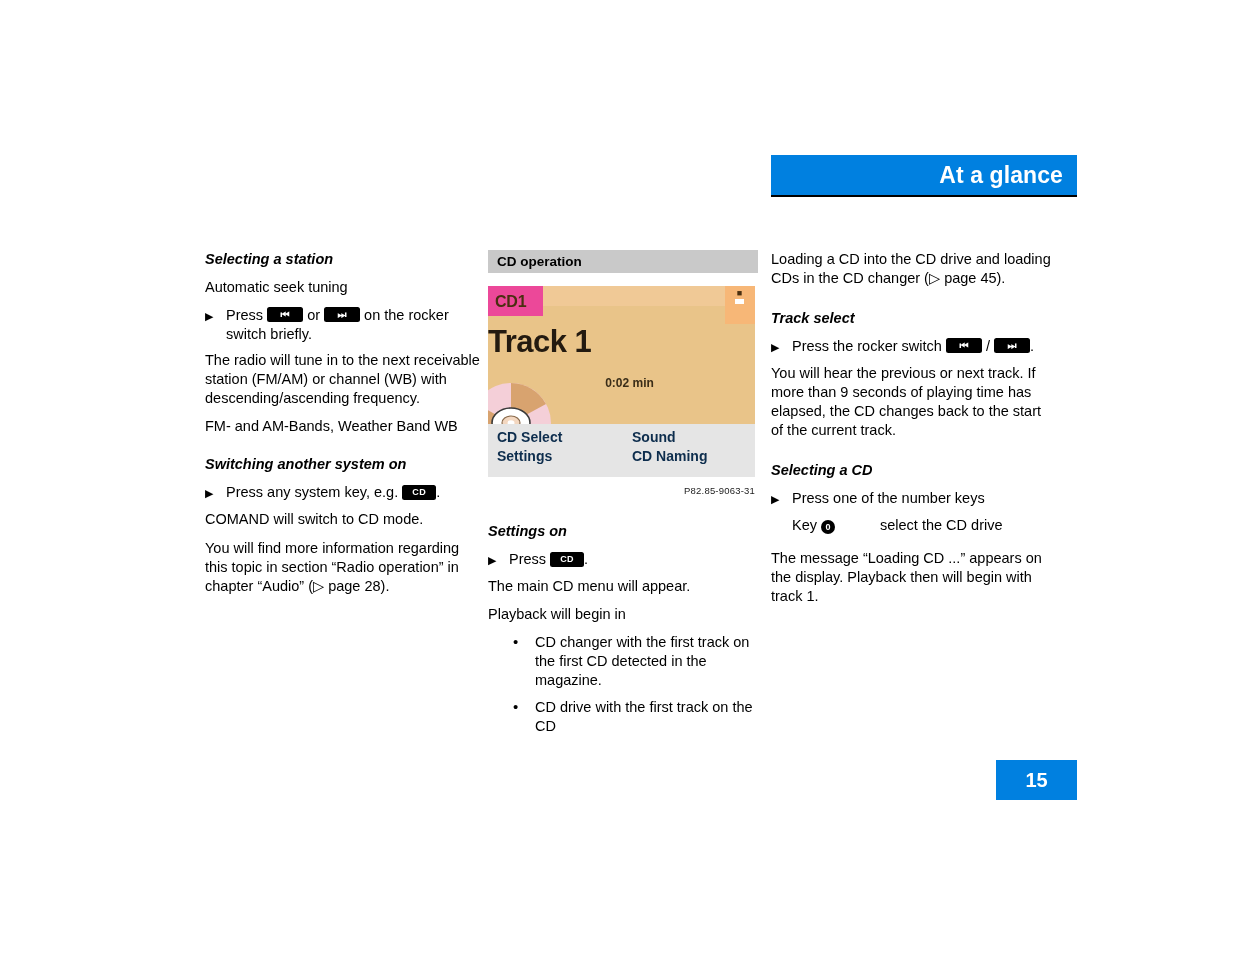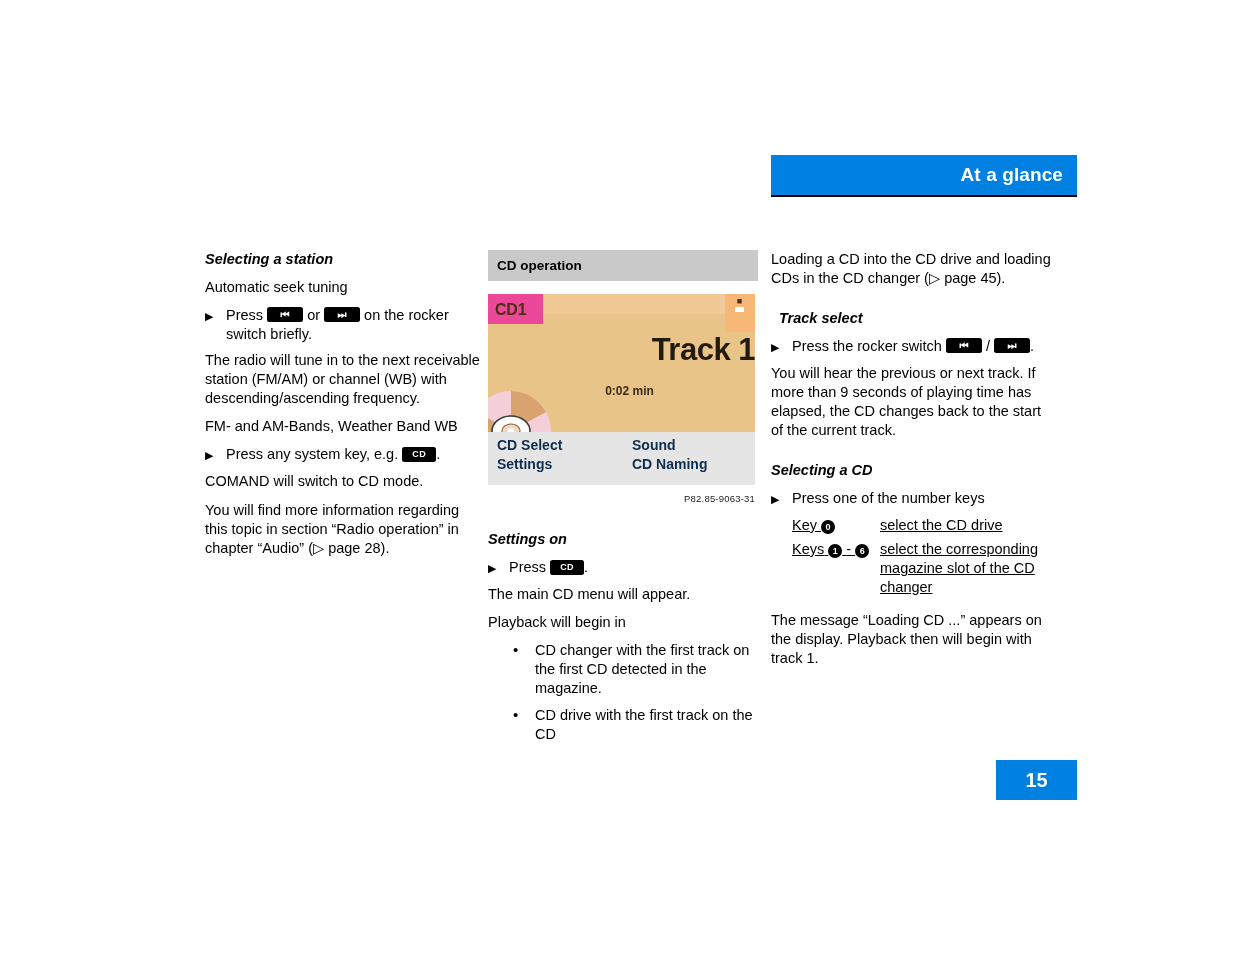--- a/index.html
+++ b/index.html
@@ -27,21 +27,21 @@
     background: #0080e0;
     height: 40px;
     display: flex;
     align-items: center;
     justify-content: flex-end;
     padding-right: 14px;
     box-sizing: border-box;
   }
   #header-title {
     color: #ffffff;
-    font-size: 19px;
+    font-size: 23px;
     font-weight: bold;
     letter-spacing: 0.1px;
   }
   #header-sub-row {
     height: 22px;
     display: flex;
     align-items: center;
     justify-content: flex-end;
     position: relative;
   }
@@ -148,28 +148,28 @@
   }
   ul.bullets li::before {
     content: "\2022";
     position: absolute;
     left: 4px;
     top: -1px;
     font-size: 15px;
   }
 
   
-  .kv-row { display: flex; margin-bottom: 5px; text-decoration: underline; }
+  .kv-row { display: flex; margin-bottom: 5px; }
   .kv-key { flex: 0 0 88px; }
   .kv-val { flex: 1 1 auto; }
 
   
   #cd-operation-bar {
     background: #c9c9c9;
-    height: 31px;
+    height: 23px;
     display: flex;
     align-items: center;
     padding-left: 9px;
     box-sizing: border-box;
     font-size: 13.5px;
     font-weight: bold;
     margin-bottom: 13px;
   }
 
   
@@ -219,21 +219,21 @@
     display: block;
     width: 9px;
     height: 5px;
     background: #ffffff;
     margin-top: 1px;
   }
   #track-title {
     position: absolute;
     left: 0; right: 0;
     top: 46px;
-    text-align: right;
+    text-align: left;
     font-size: 31px;
     font-weight: bold;
     color: #231a10;
     letter-spacing: -0.5px;
   }
   #track-time {
     position: absolute;
     left: 0; right: 0;
     top: 88px;
     text-align: center;
@@ -327,20 +327,21 @@
 
   <div class="step">
     <span class="step-arrow">▶</span>
     <span class="step-body"><span>Press</span>&nbsp;<span class="keycap glyph">⏮</span>&nbsp;<span>or</span>&nbsp;<span class="keycap glyph">⏭</span>&nbsp;<span>on the rocker switch briefly.</span></span>
   </div>
 
   <p class="para indent">The radio will tune in to the next receivable station (FM/AM) or channel (WB) with descending/ascending frequency.</p>
 
   <p class="para indent">FM- and AM-Bands, Weather Band WB</p>
 
+  <h3 class="sect" style="margin-top:19px;">Switching another system on</h3>
 
   <div class="step">
     <span class="step-arrow">▶</span>
     <span class="step-body"><span>Press any system key, e.g.</span>&nbsp;<span class="keycap">CD</span><span>.</span></span>
   </div>
 
   <p class="para indent">COMAND will switch to CD mode.</p>
 
   <p class="para" style="margin-top:10px;">You will find more information regarding this topic in section “Radio operation” in chapter “Audio” (▷ page 28).</p>
 </div>
@@ -396,43 +397,39 @@
   <ul class="bullets">
     <li>CD changer with the first track on the first CD detected in the magazine.</li>
     <li>CD drive with the first track on the CD</li>
   </ul>
 </div>
 
 <div class="column" id="col-right">
 
   <p class="para">Loading a CD into the CD drive and loading CDs in the CD changer (▷ page 45).</p>
 
-  <h3 class="sect" style="margin-top:21px;margin-left:8px;">Track select</h3>
+  <h3 class="sect" style="margin-top:21px;">Track select</h3>
 
   <div class="step">
     <span class="step-arrow">▶</span>
     <span class="step-body"><span>Press the rocker switch</span>&nbsp;<span class="keycap glyph">⏮</span>&nbsp;<span>/</span>&nbsp;<span class="keycap glyph">⏭</span><span>.</span></span>
   </div>
 
   <p class="para indent">You will hear the previous or next track. If more than 9 seconds of playing time has elapsed, the CD changes back to the start of the current track.</p>
 
   <h3 class="sect" style="margin-top:21px;">Selecting a CD</h3>
 
   <div class="step">
     <span class="step-arrow">▶</span>
     <span class="step-body">Press one of the number keys</span>
   </div>
 
   <div class="indent">
     <div class="kv-row">
       <span class="kv-key"><span>Key</span>&nbsp;<span class="numkey">0</span></span>
       <span class="kv-val">select the CD drive</span>
     </div>
-    <div class="kv-row">
-      <span class="kv-key"><span>Keys</span>&nbsp;<span class="numkey">1</span>&nbsp;<span>-</span>&nbsp;<span class="numkey">6</span></span>
-      <span class="kv-val">select the corresponding magazine slot of the CD changer</span>
-    </div>
   </div>
 
   <p class="para" style="margin-top:14px;">The message “Loading CD ...” appears on the display. Playback then will begin with track 1.</p>
 </div>
 
 <div id="page-number-badge">15</div>
 
 </body></html>

